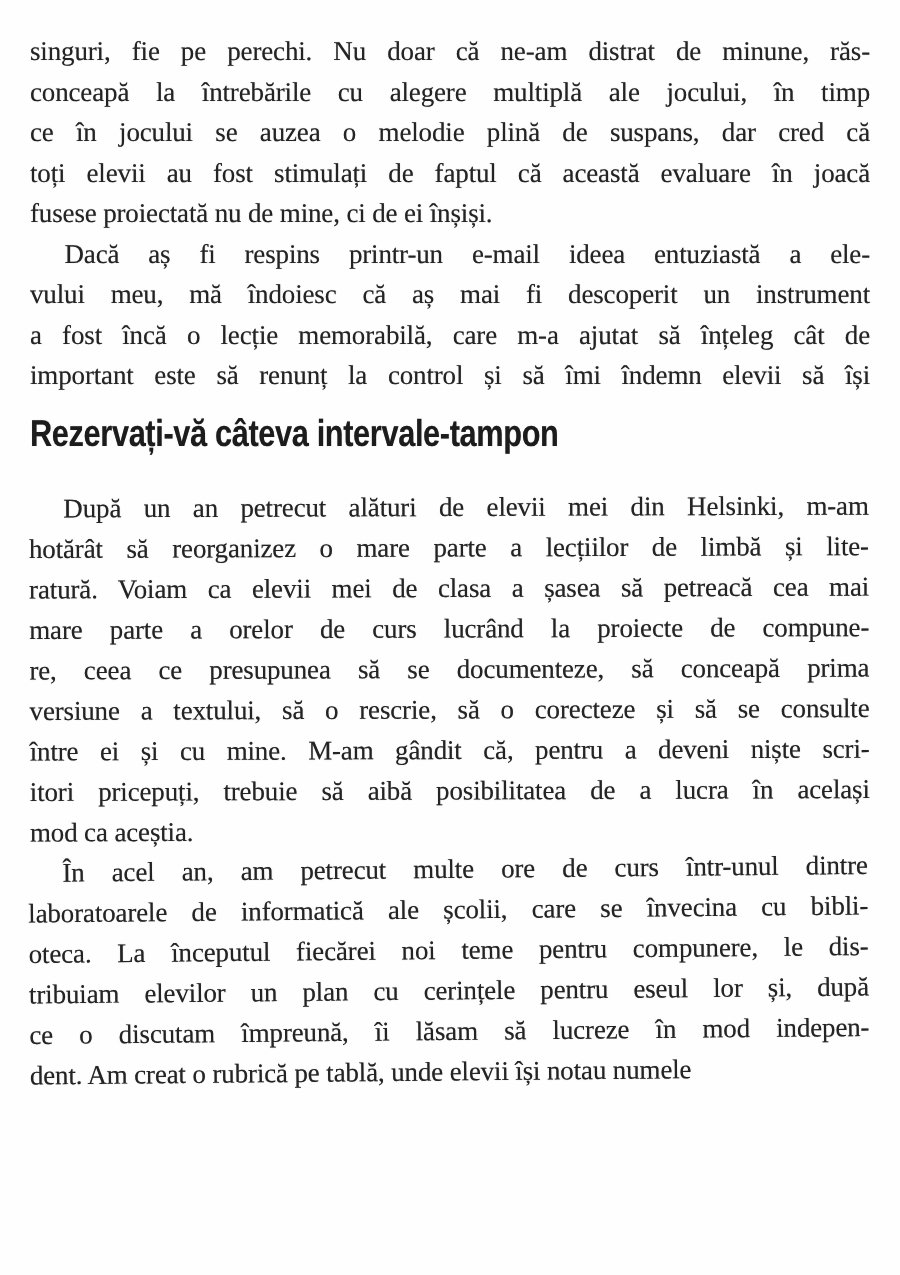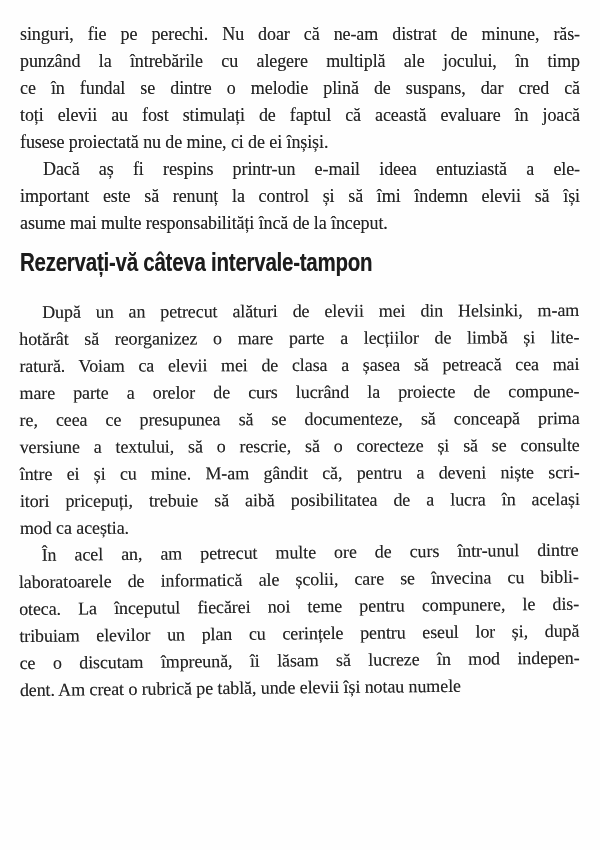--- a/index.html
+++ b/index.html
@@ -59,30 +59,31 @@
     transform-origin: 0 100%;
   }
 </style>
 </head>
 <body>
 
 <div class="page">
 
   <div class="para">
     <div class="line">singuri, fie pe perechi. Nu doar că ne-am distrat de minune, răs-</div>
-    <div class="line">punzând la întrebările cu alegere multiplă ale jocului, în timp</div>
-    <div class="line">ce în fundal se dintre o melodie plină de suspans, dar cred că</div>
+    <div class="line">conceapă la întrebările cu alegere multiplă ale jocului, în timp</div>
+    <div class="line">ce în jocului se auzea o melodie plină de suspans, dar cred că</div>
     <div class="line">toți elevii au fost stimulați de faptul că această evaluare în joacă</div>
     <div class="line last"><span>fusese proiectată nu de mine, ci de </span><span class="it">ei înșiși</span><span>.</span></div>
   </div>
 
   <div class="para">
     <div class="line indent">Dacă aș fi respins printr-un e-mail ideea entuziastă a ele-</div>
+    <div class="line">vului meu, mă îndoiesc că aș mai fi descoperit un instrument</div>
+    <div class="line">a fost încă o lecție memorabilă, care m-a ajutat să înțeleg cât de</div>
     <div class="line">important este să renunț la control și să îmi îndemn elevii să își</div>
-    <div class="line last">asume mai multe responsabilități încă de la început.</div>
   </div>
 
   <h2 class="heading">Rezervați-vă câteva intervale-tampon</h2>
 
   <div class="para tilt-slight">
     <div class="line indent">După un an petrecut alături de elevii mei din Helsinki, m-am</div>
     <div class="line">hotărât să reorganizez o mare parte a lecțiilor de limbă și lite-</div>
     <div class="line">ratură. Voiam ca elevii mei de clasa a șasea să petreacă cea mai</div>
     <div class="line">mare parte a orelor de curs lucrând la proiecte de compune-</div>
     <div class="line">re, ceea ce presupunea să se documenteze, să conceapă prima</div>

